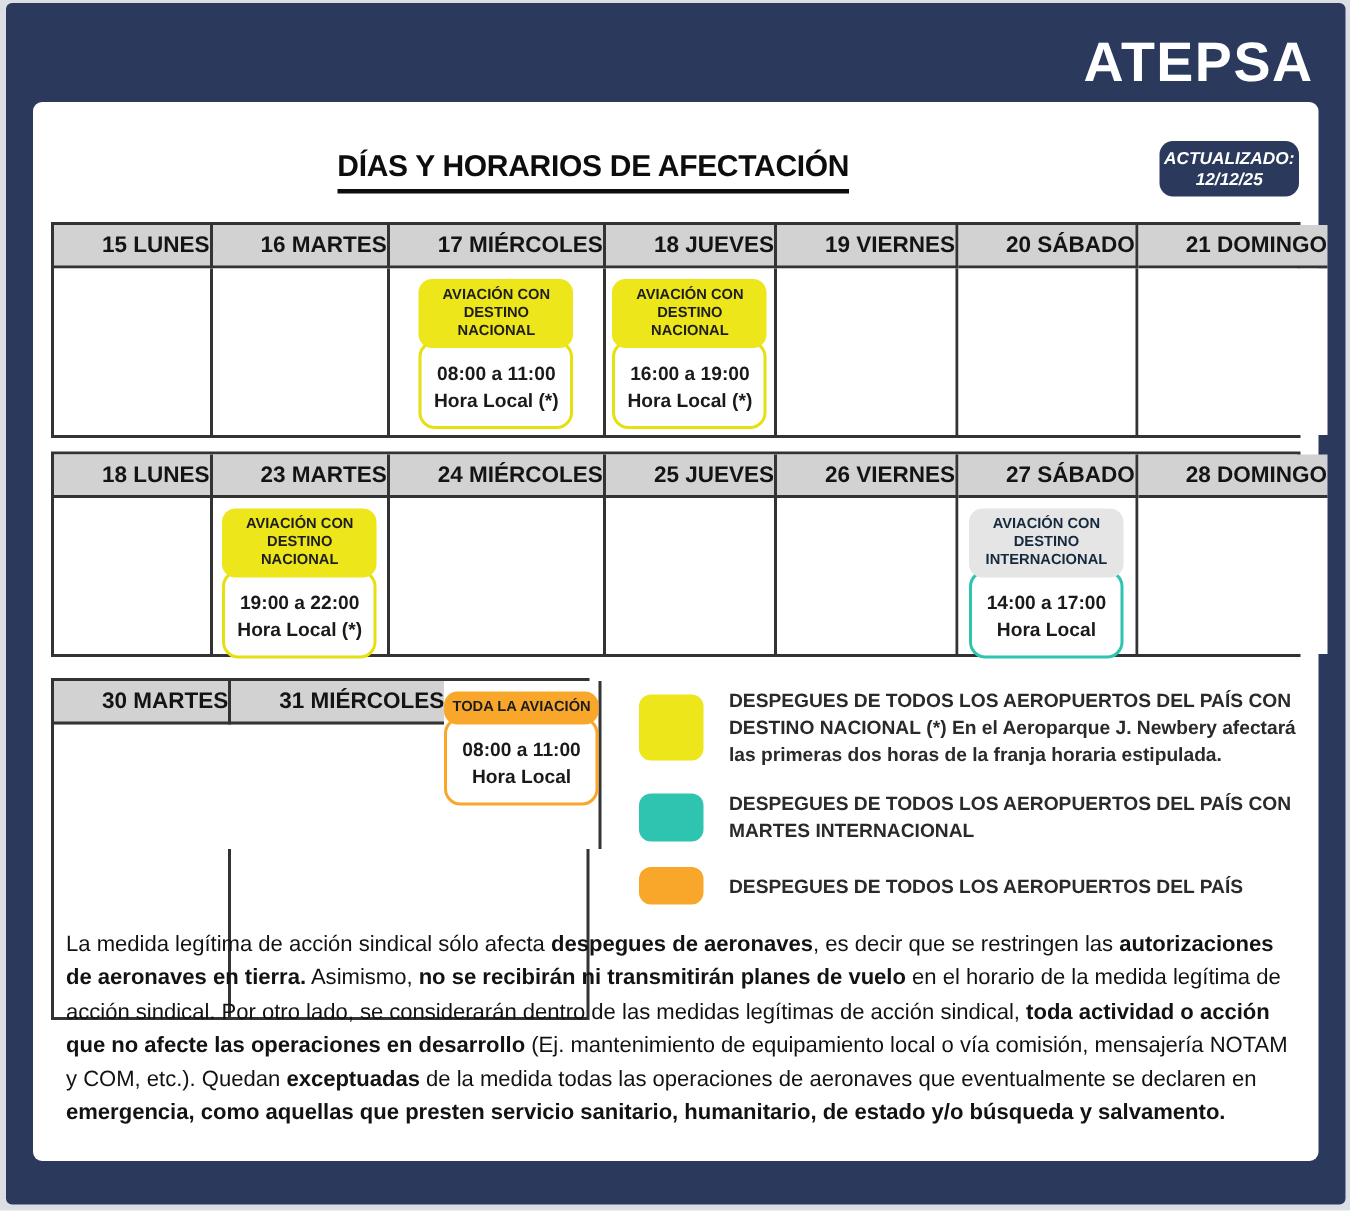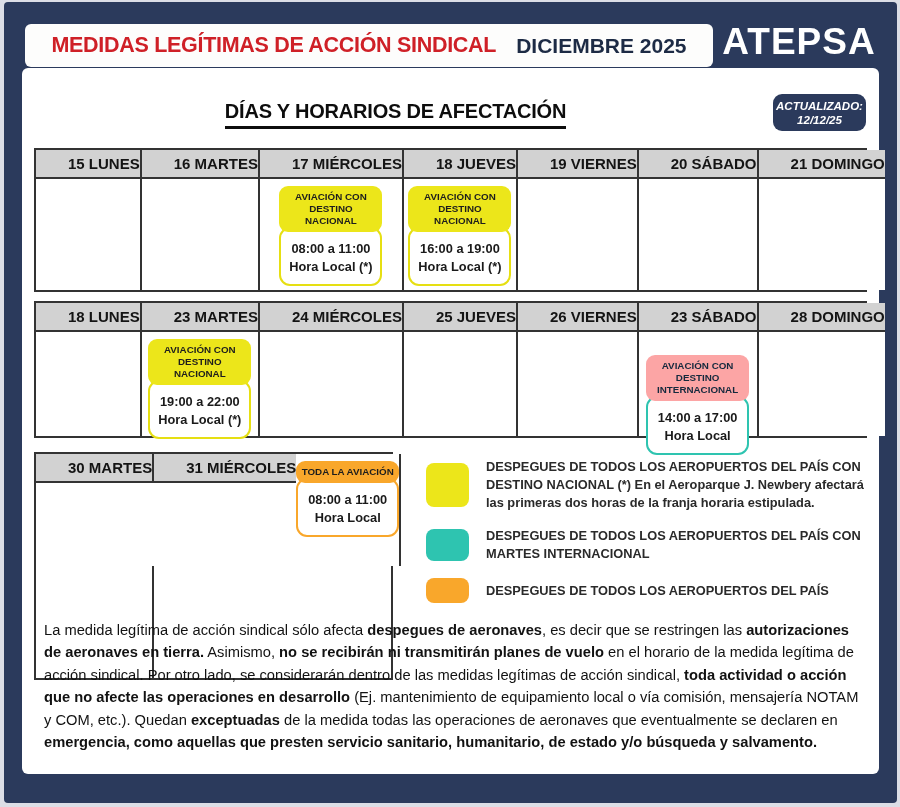--- a/index.html
+++ b/index.html
@@ -79,21 +79,21 @@
     font-size: 9.8px; font-weight: 800; line-height: 12px; color: #1d1d1d;
   }
   .ev-box {
     position: relative; z-index: 1; margin-top: -5px; background: #fff;
     border: 2.5px solid; border-radius: 11px; padding: 11px 2px 8px;
     text-align: center; font-weight: 700; color: #1a1a1a;
     font-size: 12.8px; line-height: 18px;
   }
   .ev-national .ev-badge { background: #ece61a; }
   .ev-national .ev-box   { border-color: #e6df12; }
-  .ev-international .ev-badge { background: #fca5a5; color: #14293d; margin-top: 16px; }
+  .ev-international .ev-badge { background: #e5e5e5; color: #14293d; }
   .ev-international .ev-box   { border-color: #2ec4b0; }
   .ev-all .ev-badge { background: #f9a72b; }
   .ev-all .ev-box   { border-color: #f9a72b; }
   
   .legend { position: absolute; left: 404px; top: 390px; width: 448px; }
   .legend-item { display: flex; align-items: center; margin-bottom: 15px; }
   .sw { flex: none; margin-right: 17px; border-radius: 8px; width: 43px; }
   .sw-national { background: #ece61a; height: 44px; }
   .sw-international { background: #2ec4b0; height: 32px; }
   .sw-all { background: #f9a72b; height: 25px; }
@@ -105,24 +105,20 @@
     font-size: 14.7px; line-height: 22.4px; color: #121212; font-weight: 400;
     text-align: left;
   }
   .footer b { font-weight: 700; }
 </style>
 </head>
 <body>
 
 <div class="frame">
 
-  <div class="header-bar">
-    <span class="header-title">MEDIDAS LEGÍTIMAS DE ACCIÓN SINDICAL</span>
-    <span class="header-month">DICIEMBRE 2025</span>
-  </div>
   <div class="logo">ATEPSA</div>
 
   <div class="panel">
 
     <div class="page-title-wrap">
       <span class="page-title">DÍAS Y HORARIOS DE AFECTACIÓN</span>
     </div>
 
     <div class="updated-badge">
       <div>ACTUALIZADO:</div>
@@ -162,21 +158,21 @@
       <div class="wc"></div>
       <div class="wc nb"></div>
     </div>
 
     <div class="week w7 week--2">
       <div class="wh">18 LUNES</div>
       <div class="wh">23 MARTES</div>
       <div class="wh">24 MIÉRCOLES</div>
       <div class="wh">25 JUEVES</div>
       <div class="wh">26 VIERNES</div>
-      <div class="wh">23 SÁBADO</div>
+      <div class="wh">27 SÁBADO</div>
       <div class="wh nb">28 DOMINGO</div>
 
       <div class="wc"></div>
       <div class="wc">
         <div class="event ev-national">
           <div class="ev-badge">AVIACIÓN CON DESTINO NACIONAL</div>
           <div class="ev-box">
             <div>19:00 a 22:00</div>
             <div>Hora Local (*)</div>
           </div>

